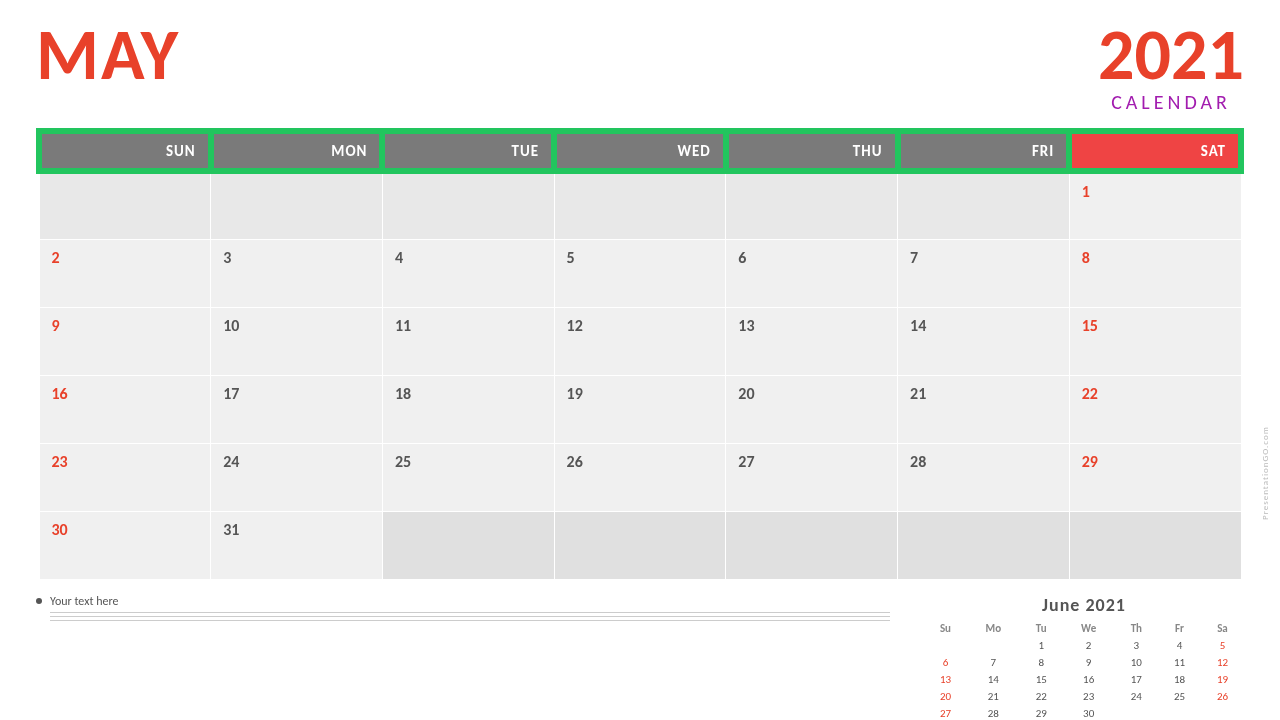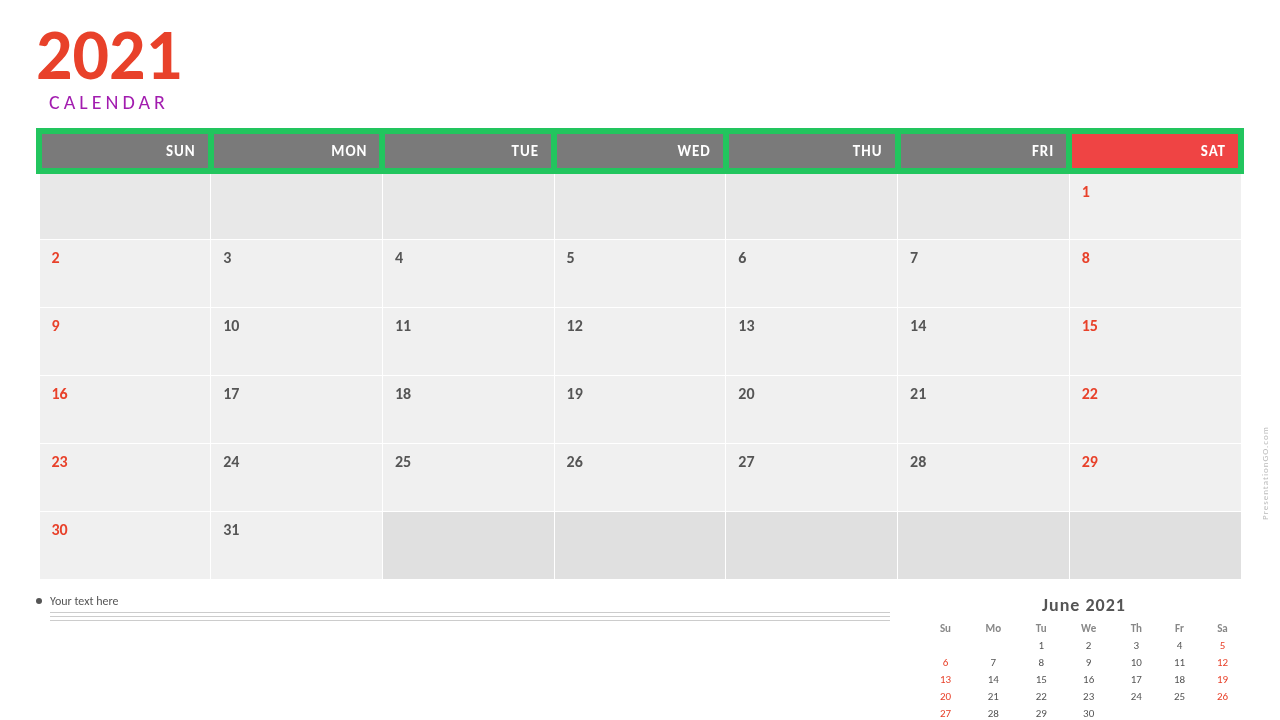--- a/index.html
+++ b/index.html
@@ -168,20 +168,21 @@
       writing-mode: vertical-rl;
       text-orientation: mixed;
       transform: rotate(180deg);
       letter-spacing: 1px;
     }
   </style>
 </head>
 <body>
 
 <div id="header">
+  <div id="month-title">MAY</div>
   <div id="year-block">
     <span id="year-number">2021</span>
     <span id="calendar-label">CALENDAR</span>
   </div>
 </div>
 
 <div id="calendar-container">
   <table id="calendar-table">
     <thead id="calendar-header">
       <tr id="header-row">

